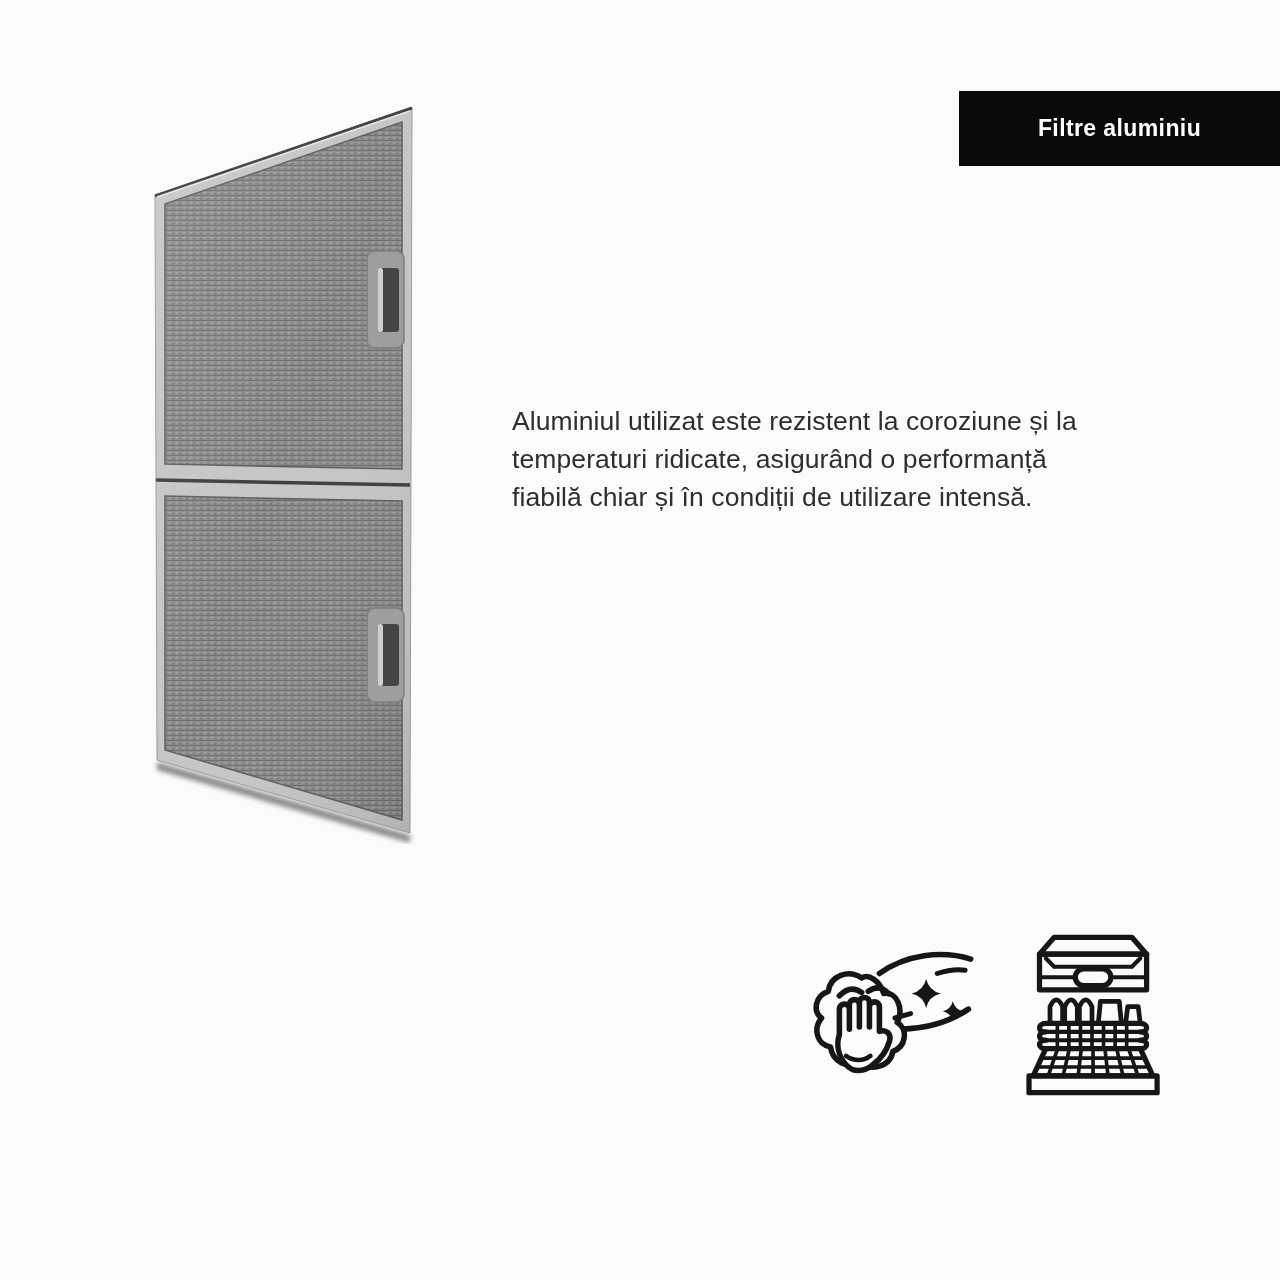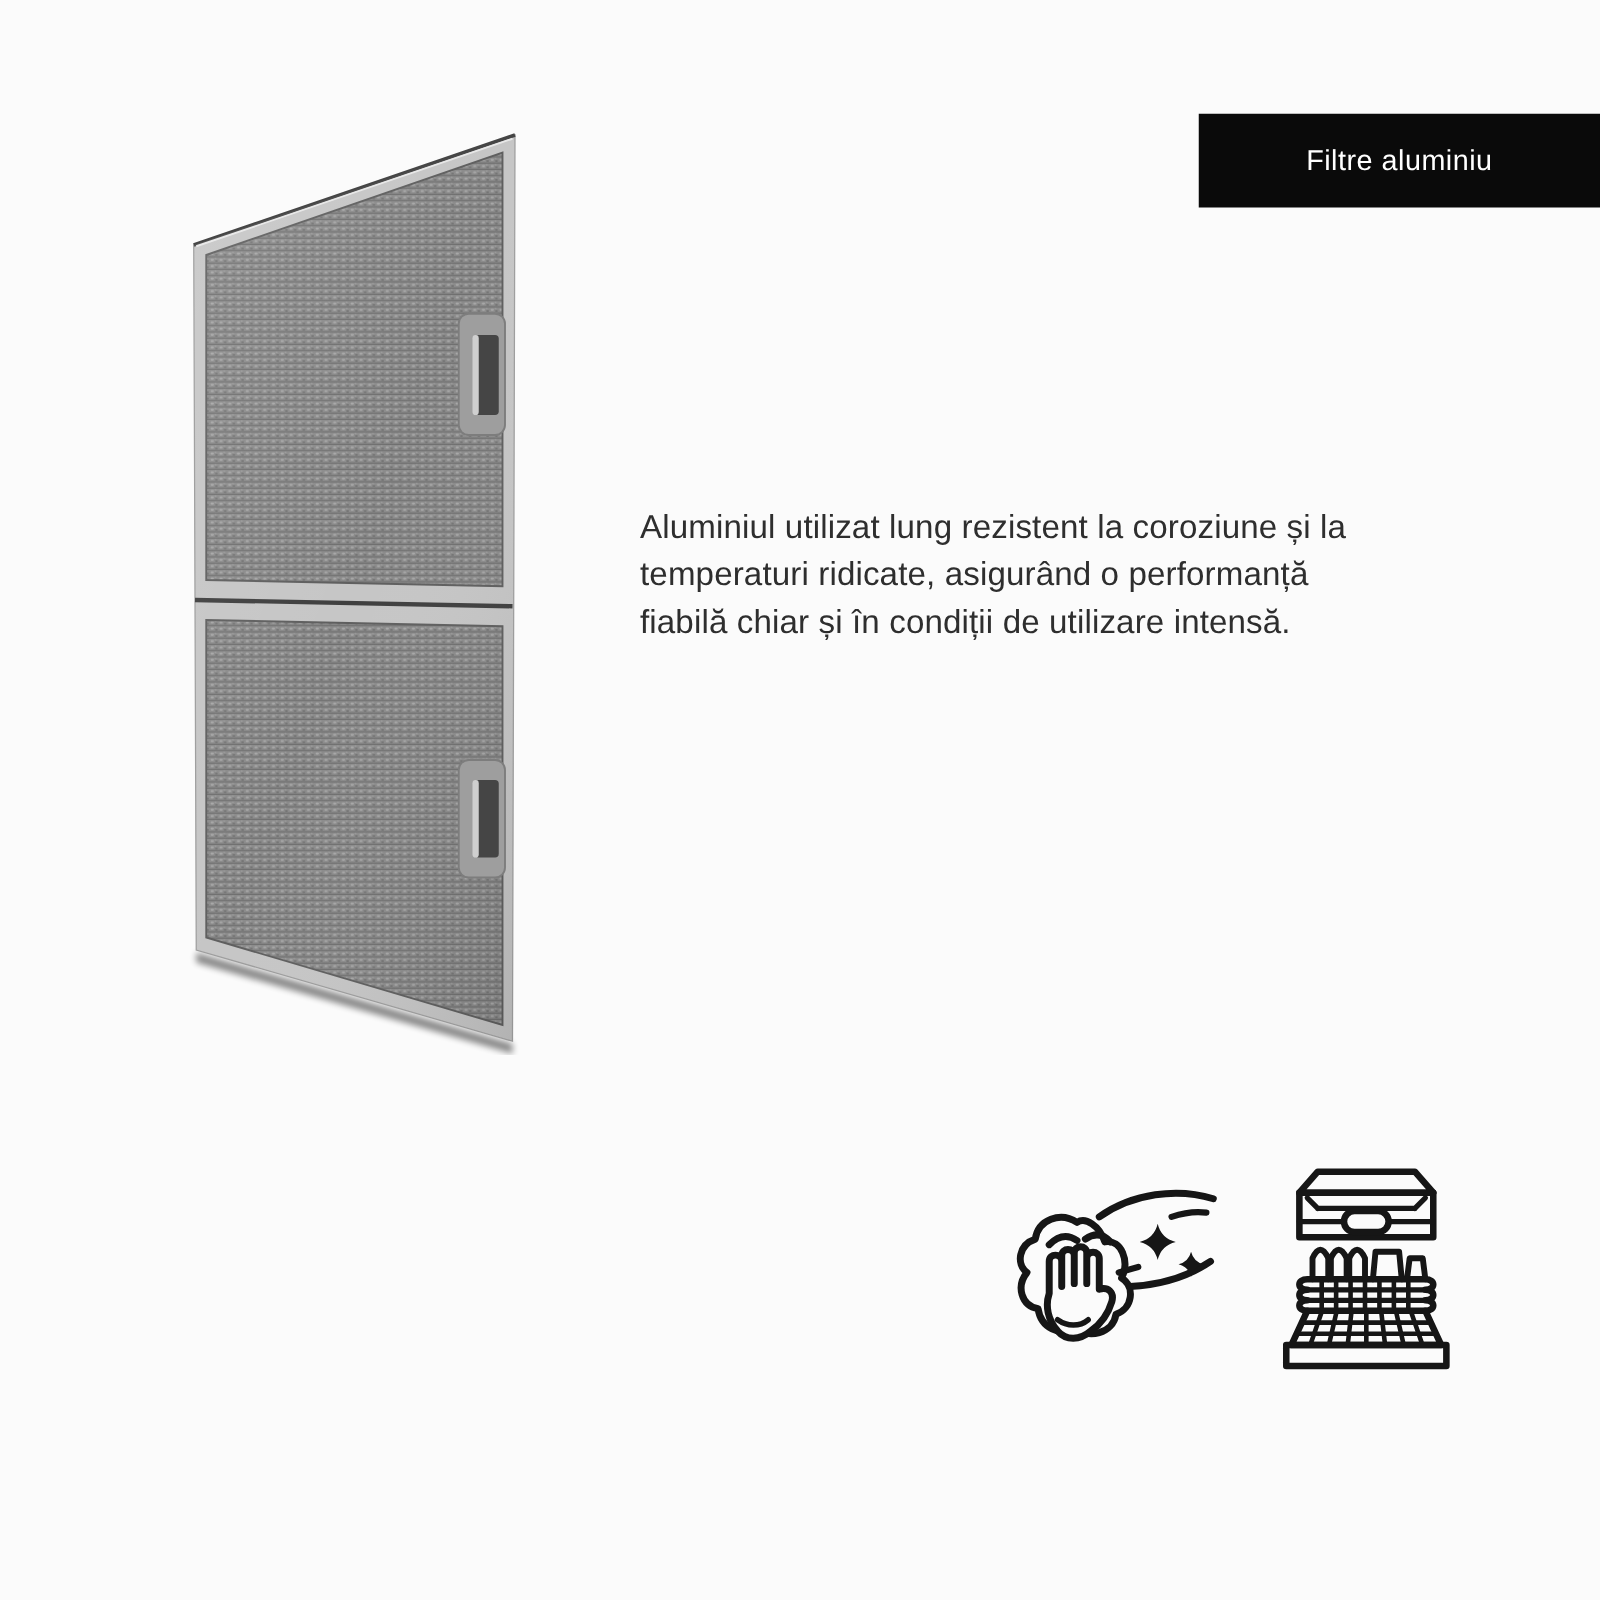--- a/index.html
+++ b/index.html
@@ -4,21 +4,21 @@
 <style>
   html,body{margin:0;padding:0;background:#f2f2f2;}
   #canvas{
     position:relative;width:1280px;height:1280px;background:#fbfbfb;
     overflow:hidden;font-family:"Liberation Sans",sans-serif;
   }
   .badge{
     position:absolute;left:959px;top:91px;width:321px;height:75px;
     background:#0a0a0a;display:flex;align-items:center;justify-content:center;
   }
-  .badge-label{color:#ffffff;font-size:23px;font-weight:400;letter-spacing:.4px;}
+  .badge-label{color:#ffffff;font-size:23px;font-weight:700;letter-spacing:.4px;}
   .para{
     position:absolute;margin:0;white-space:pre-line;color:#2e2e2e;
     font-size:26.5px;line-height:38px;letter-spacing:.1px;font-weight:400;
   }
   .para-durability{left:512px;top:402px;width:660px;}
   .para-washability{left:155px;top:960px;width:640px;}
   .product{position:absolute;left:140px;top:96px;width:320px;height:748px;}
   .icon{position:absolute;}
   .icon-hand{left:806px;top:940px;width:178px;height:156px;}
   .icon-dw{left:1008px;top:926px;width:168px;height:176px;}
@@ -74,21 +74,21 @@
       </g>
 
       <g>
         <rect x="227" y="512" width="37" height="94" rx="8" fill="#9e9e9e" stroke="#7d7d7d" stroke-width="1.5"></rect>
         <rect x="240" y="528" width="19" height="62" rx="3" fill="#454545"></rect>
         <rect x="238" y="528" width="5" height="62" rx="2.5" fill="#cfcfcf"></rect>
       </g>
     </svg>
   </div>
 
-  <p class="para para-durability">Aluminiul utilizat lung rezistent la coroziune și la
+  <p class="para para-durability">Aluminiul utilizat este rezistent la coroziune și la
 temperaturi ridicate, asigurând o performanță
 fiabilă chiar și în condiții de utilizare intensă.</p>
 
 
   <div class="icon icon-hand">
     <svg viewBox="0 0 160 140" fill="none" stroke="#161616" stroke-width="5" stroke-linecap="round" stroke-linejoin="round">
 
       <path d="M50,34 C38,26 22,32 20,46 C8,50 6,64 14,70 C6,80 10,94 22,96
                C24,110 38,116 48,110 C58,118 76,114 78,100 C90,96 92,80 82,74
                C88,62 82,46 70,48 C66,36 56,30 50,34 Z"></path>

